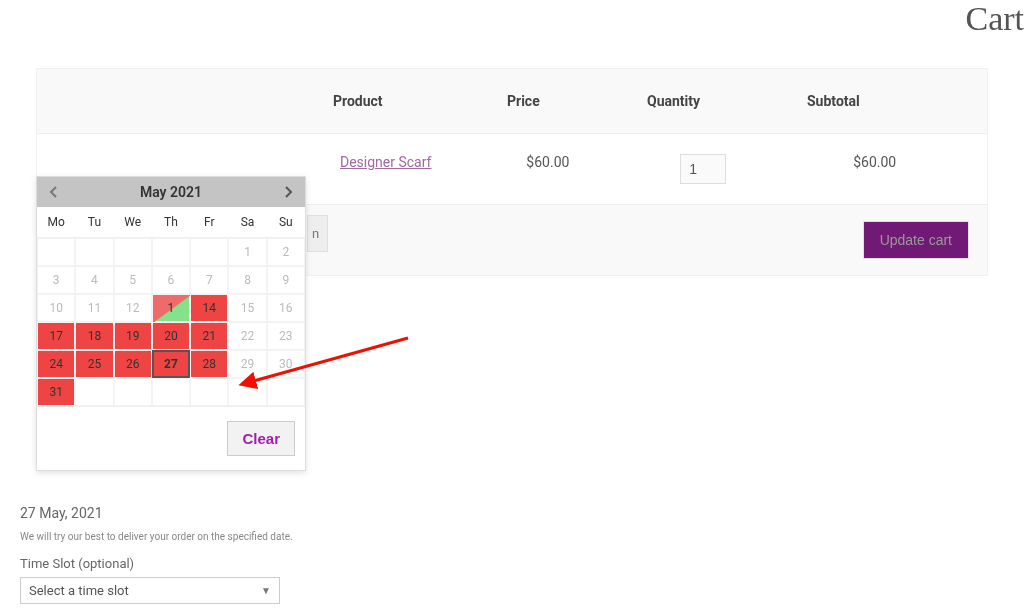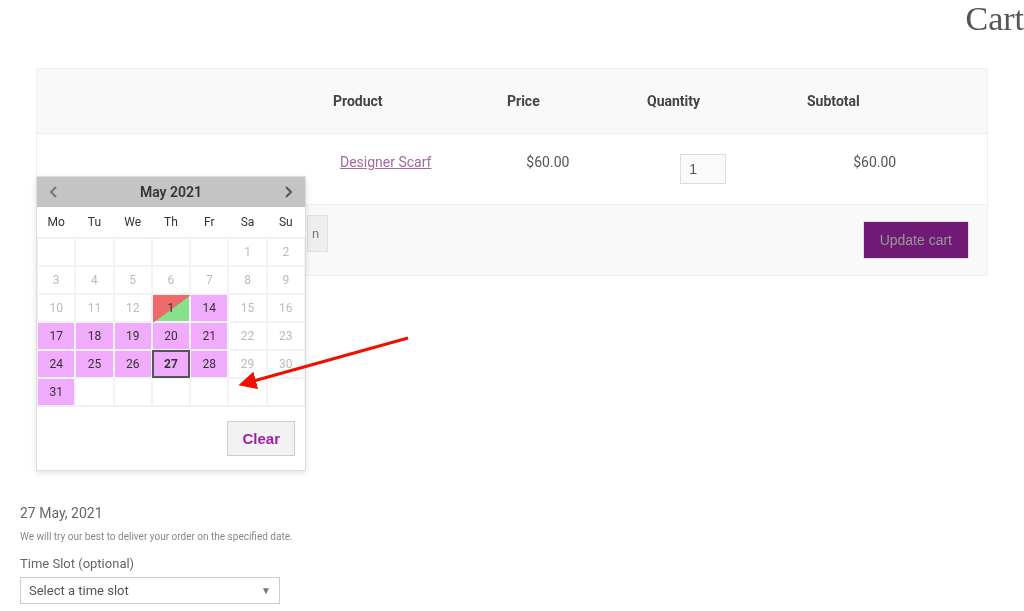--- a/index.html
+++ b/index.html
@@ -138,21 +138,21 @@
     border: 1px solid #f3f3f3;
     display: flex;
     align-items: center;
     justify-content: center;
     font-size: 12px;
     color: #bbb;
     background: #fff;
     position: relative;
   }
   .dp-cell.enabled {
-    background: #f0abfc;
+    background: #ef4444;
     color: #333;
     cursor: pointer;
   }
   .dp-cell.selected {
     outline: 2px solid #555;
     outline-offset: -2px;
     font-weight: 700;
   }
   .dp-cell.partial {
     background: #87e08a;

